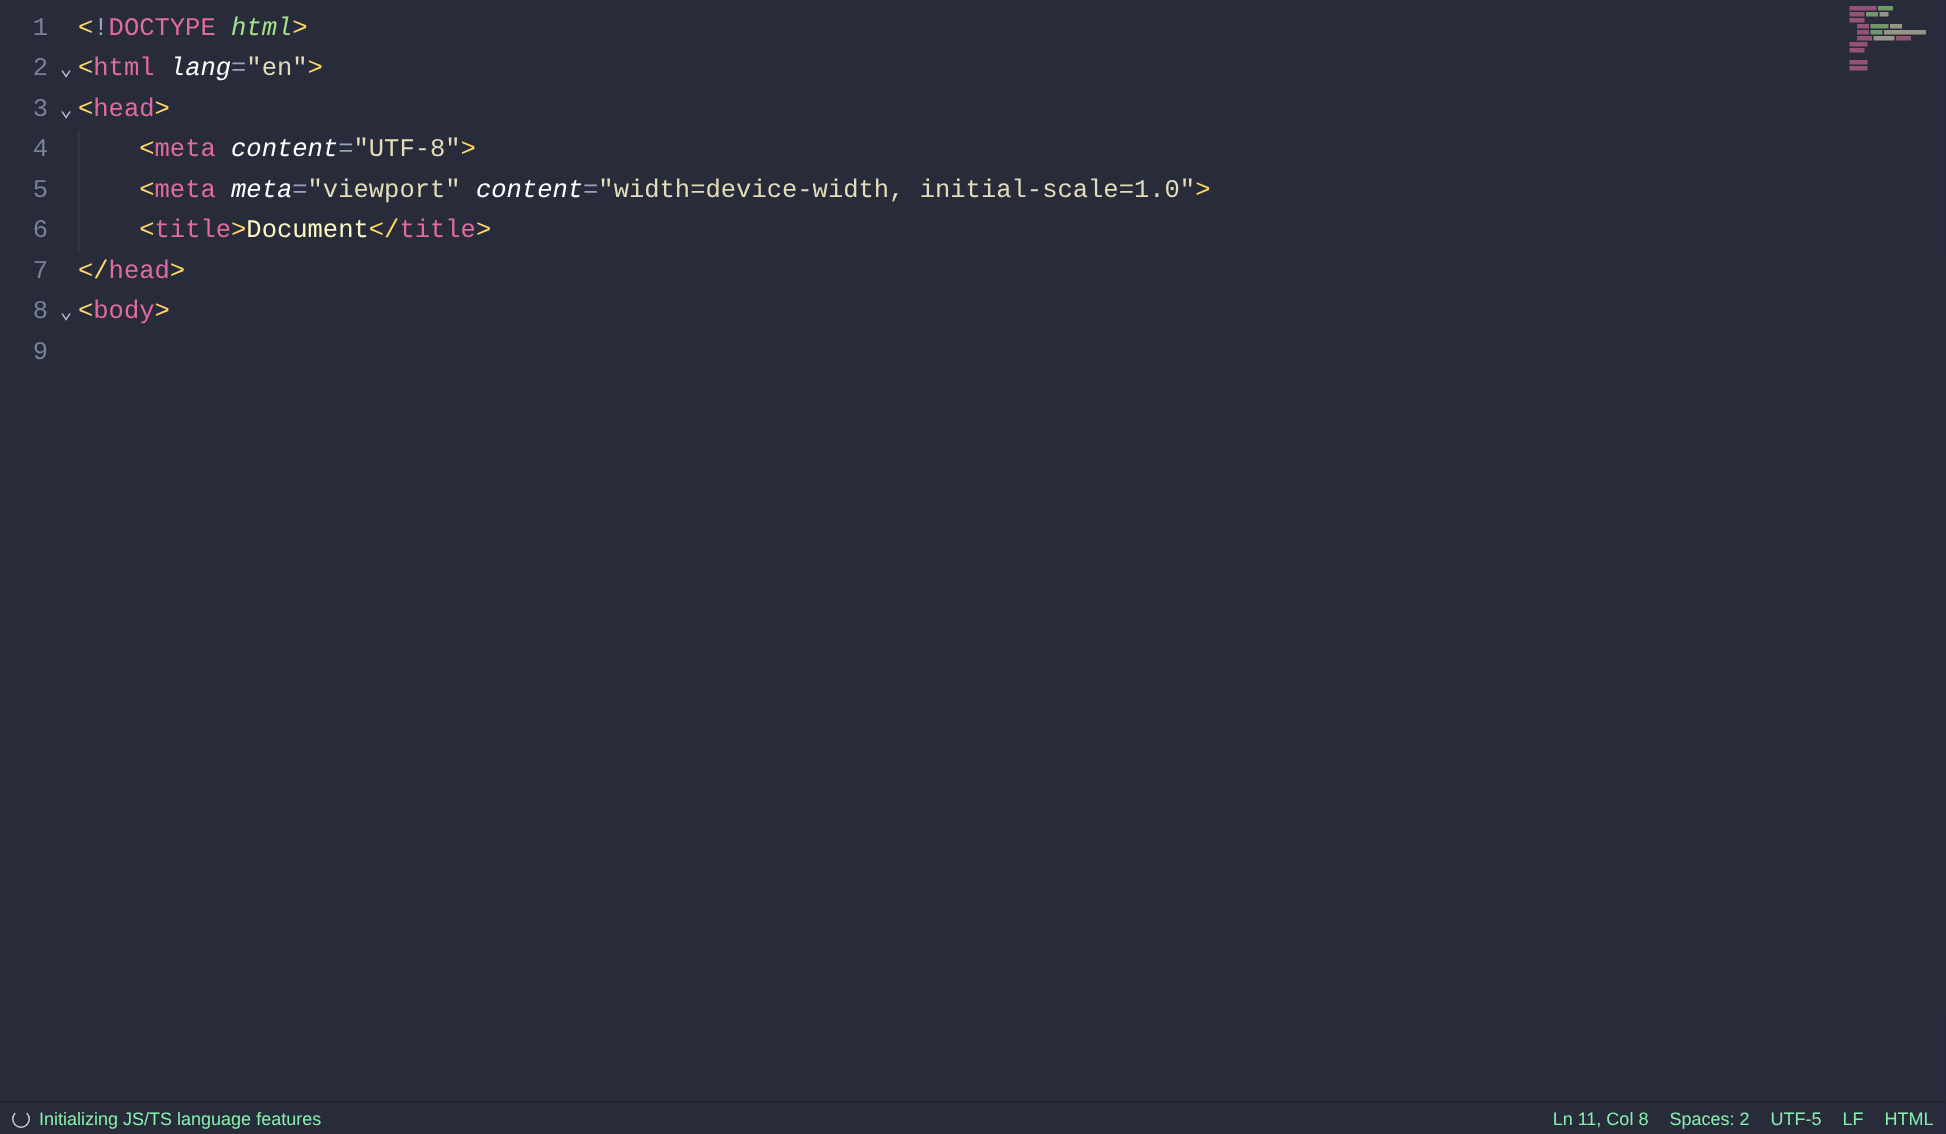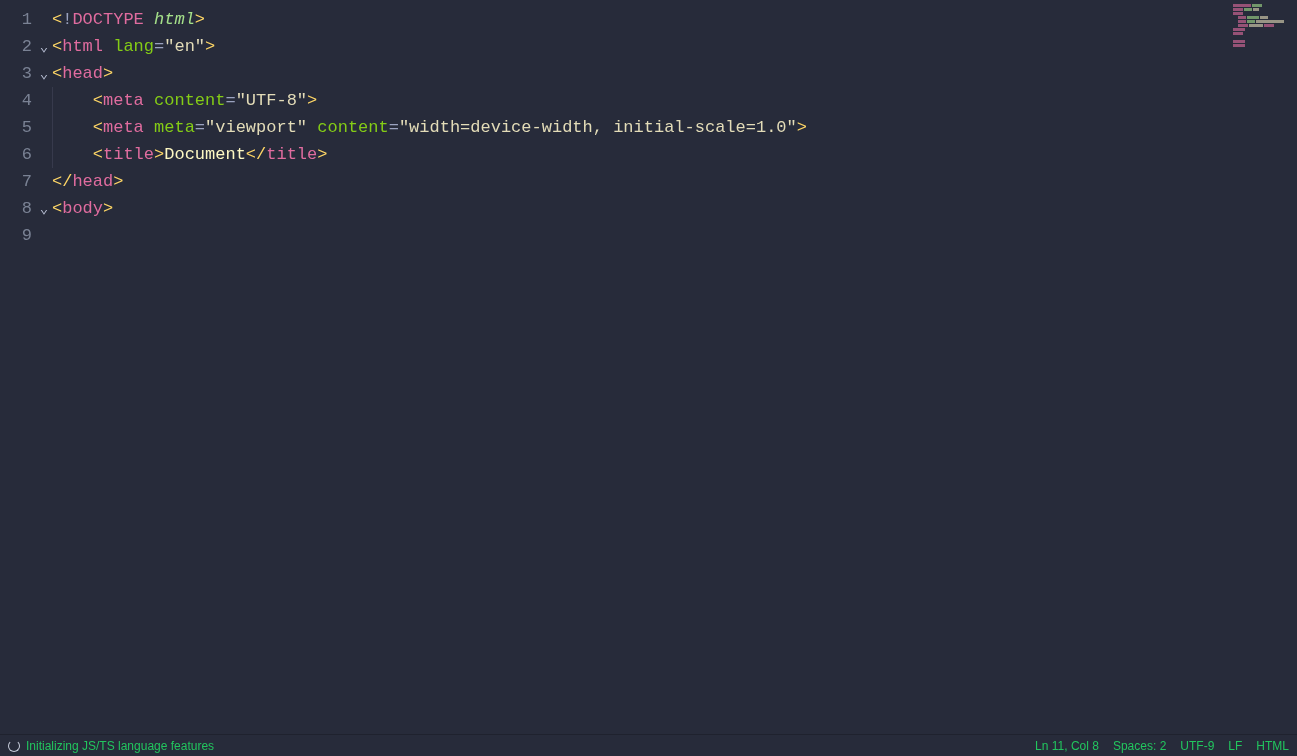--- a/index.html
+++ b/index.html
@@ -61,21 +61,21 @@
   .indent-guide {
     position: absolute;
     left: 52px;
     top: 0;
     bottom: 0;
     border-left: 1px solid rgba(120,120,150,0.20);
   }
   .p { color: #9aa2bf; }      
   .bracket { color: #ffd766; } 
   .tag { color: #e06c9f; }    
-  .attr { color: #84cc16; } 
+  .attr { color: #ffffff; font-style: italic; } 
   .eq { color: #9aa2bf; }
   .str { color: #e3dcb8; }    
   .doctype { color: #e06c9f; font-family: Liberation Mono, monospace; }
   .doctypeword { color: #a5e08a; font-style: italic; }
   .txt { color: #fef9c3; }
   .sel {
     background: rgba(120,130,160,0.55);
     padding: 0 1px;
     margin: 0 -1px;
   }
@@ -104,21 +104,21 @@
 
   
   .statusbar {
     height: 22px;
     background: #272b3a;
     border-top: 1px solid rgba(0,0,0,0.2);
     display: flex;
     align-items: center;
     font-family: -apple-system, "Segoe UI", sans-serif;
     font-size: 12px;
-    color: #22c55e;
+    color: #86efac;
     padding: 0 8px;
     gap: 14px;
   }
   .statusbar .left { display: flex; align-items: center; gap: 6px; }
   .statusbar .spacer { flex: 1; }
   .statusbar .item { cursor: pointer; }
   .spin-icon {
     display: inline-block;
     width: 12px; height: 12px;
     border: 1.5px solid #c7ccdb;
@@ -240,17 +240,17 @@
   </div>
 
   <div class="statusbar">
     <div class="left">
       <span class="spin-icon"></span>
       <span class="item">Initializing JS/TS language features</span>
     </div>
     <div class="spacer"></div>
     <span class="item">Ln 11, Col 8</span>
     <span class="item">Spaces: 2</span>
-    <span class="item">UTF-9</span>
+    <span class="item">UTF-5</span>
     <span class="item">LF</span>
     <span class="item">HTML</span>
   </div>
 </div>
 
 </body></html>

